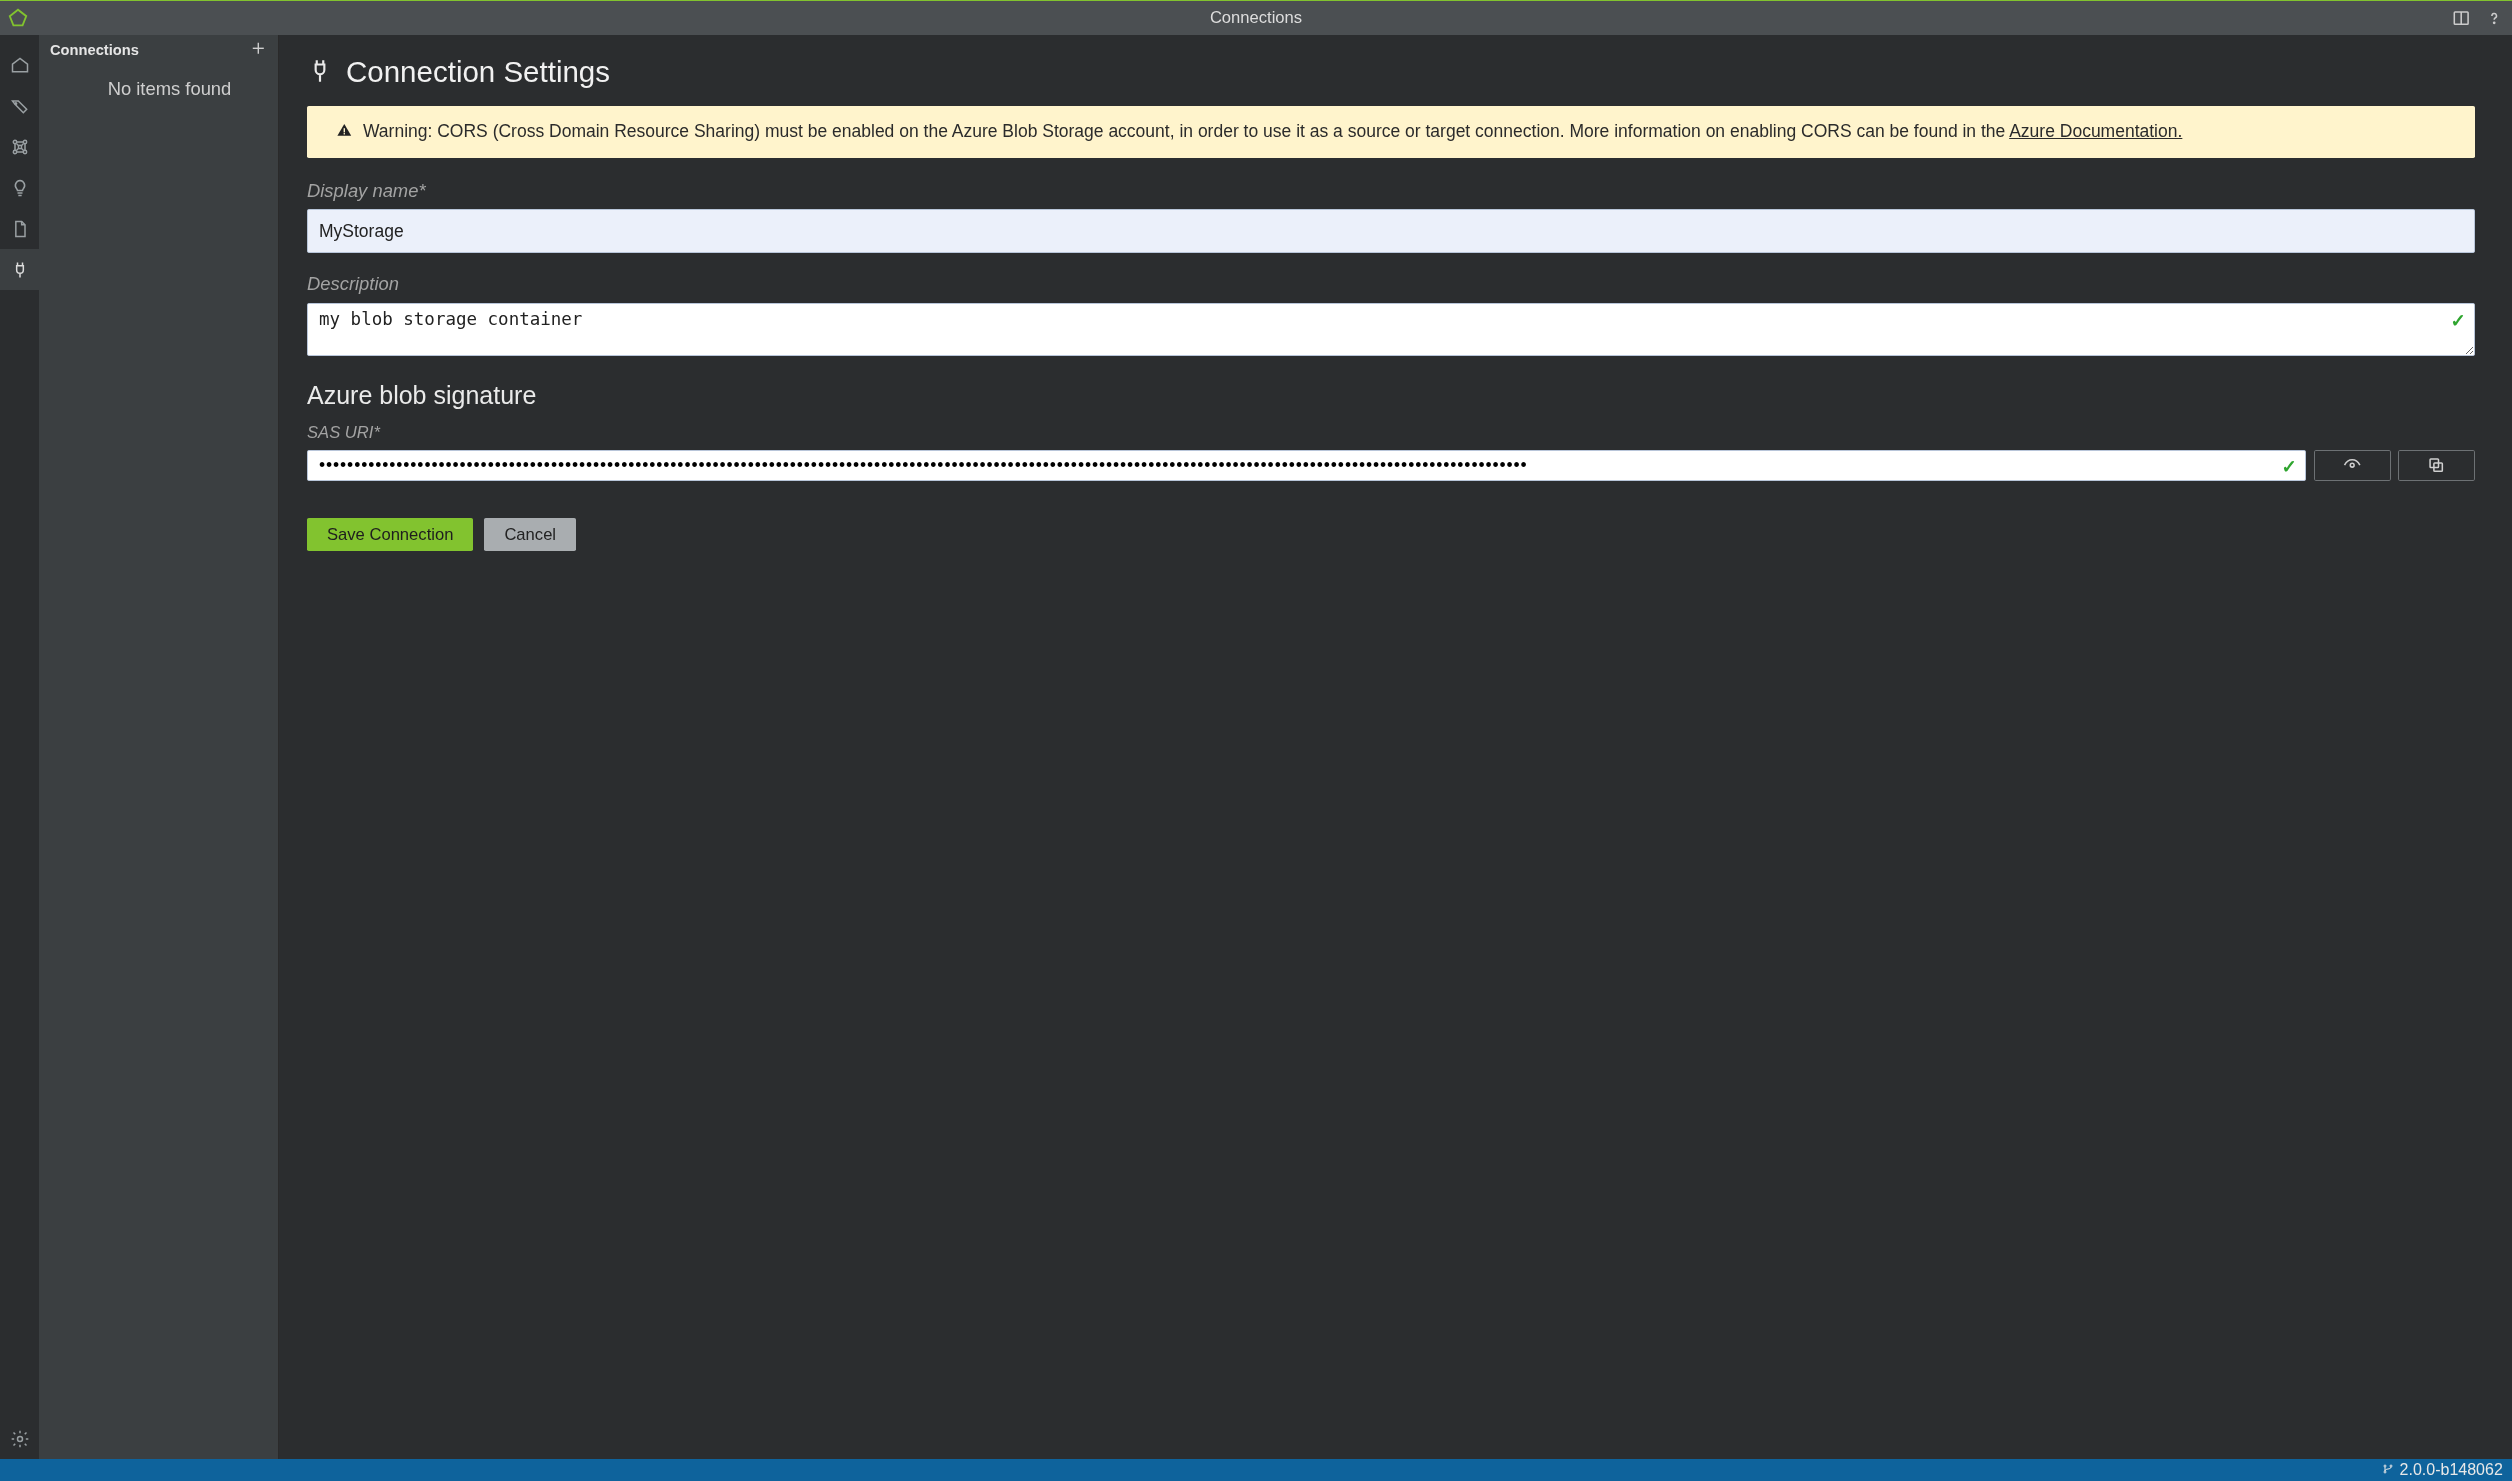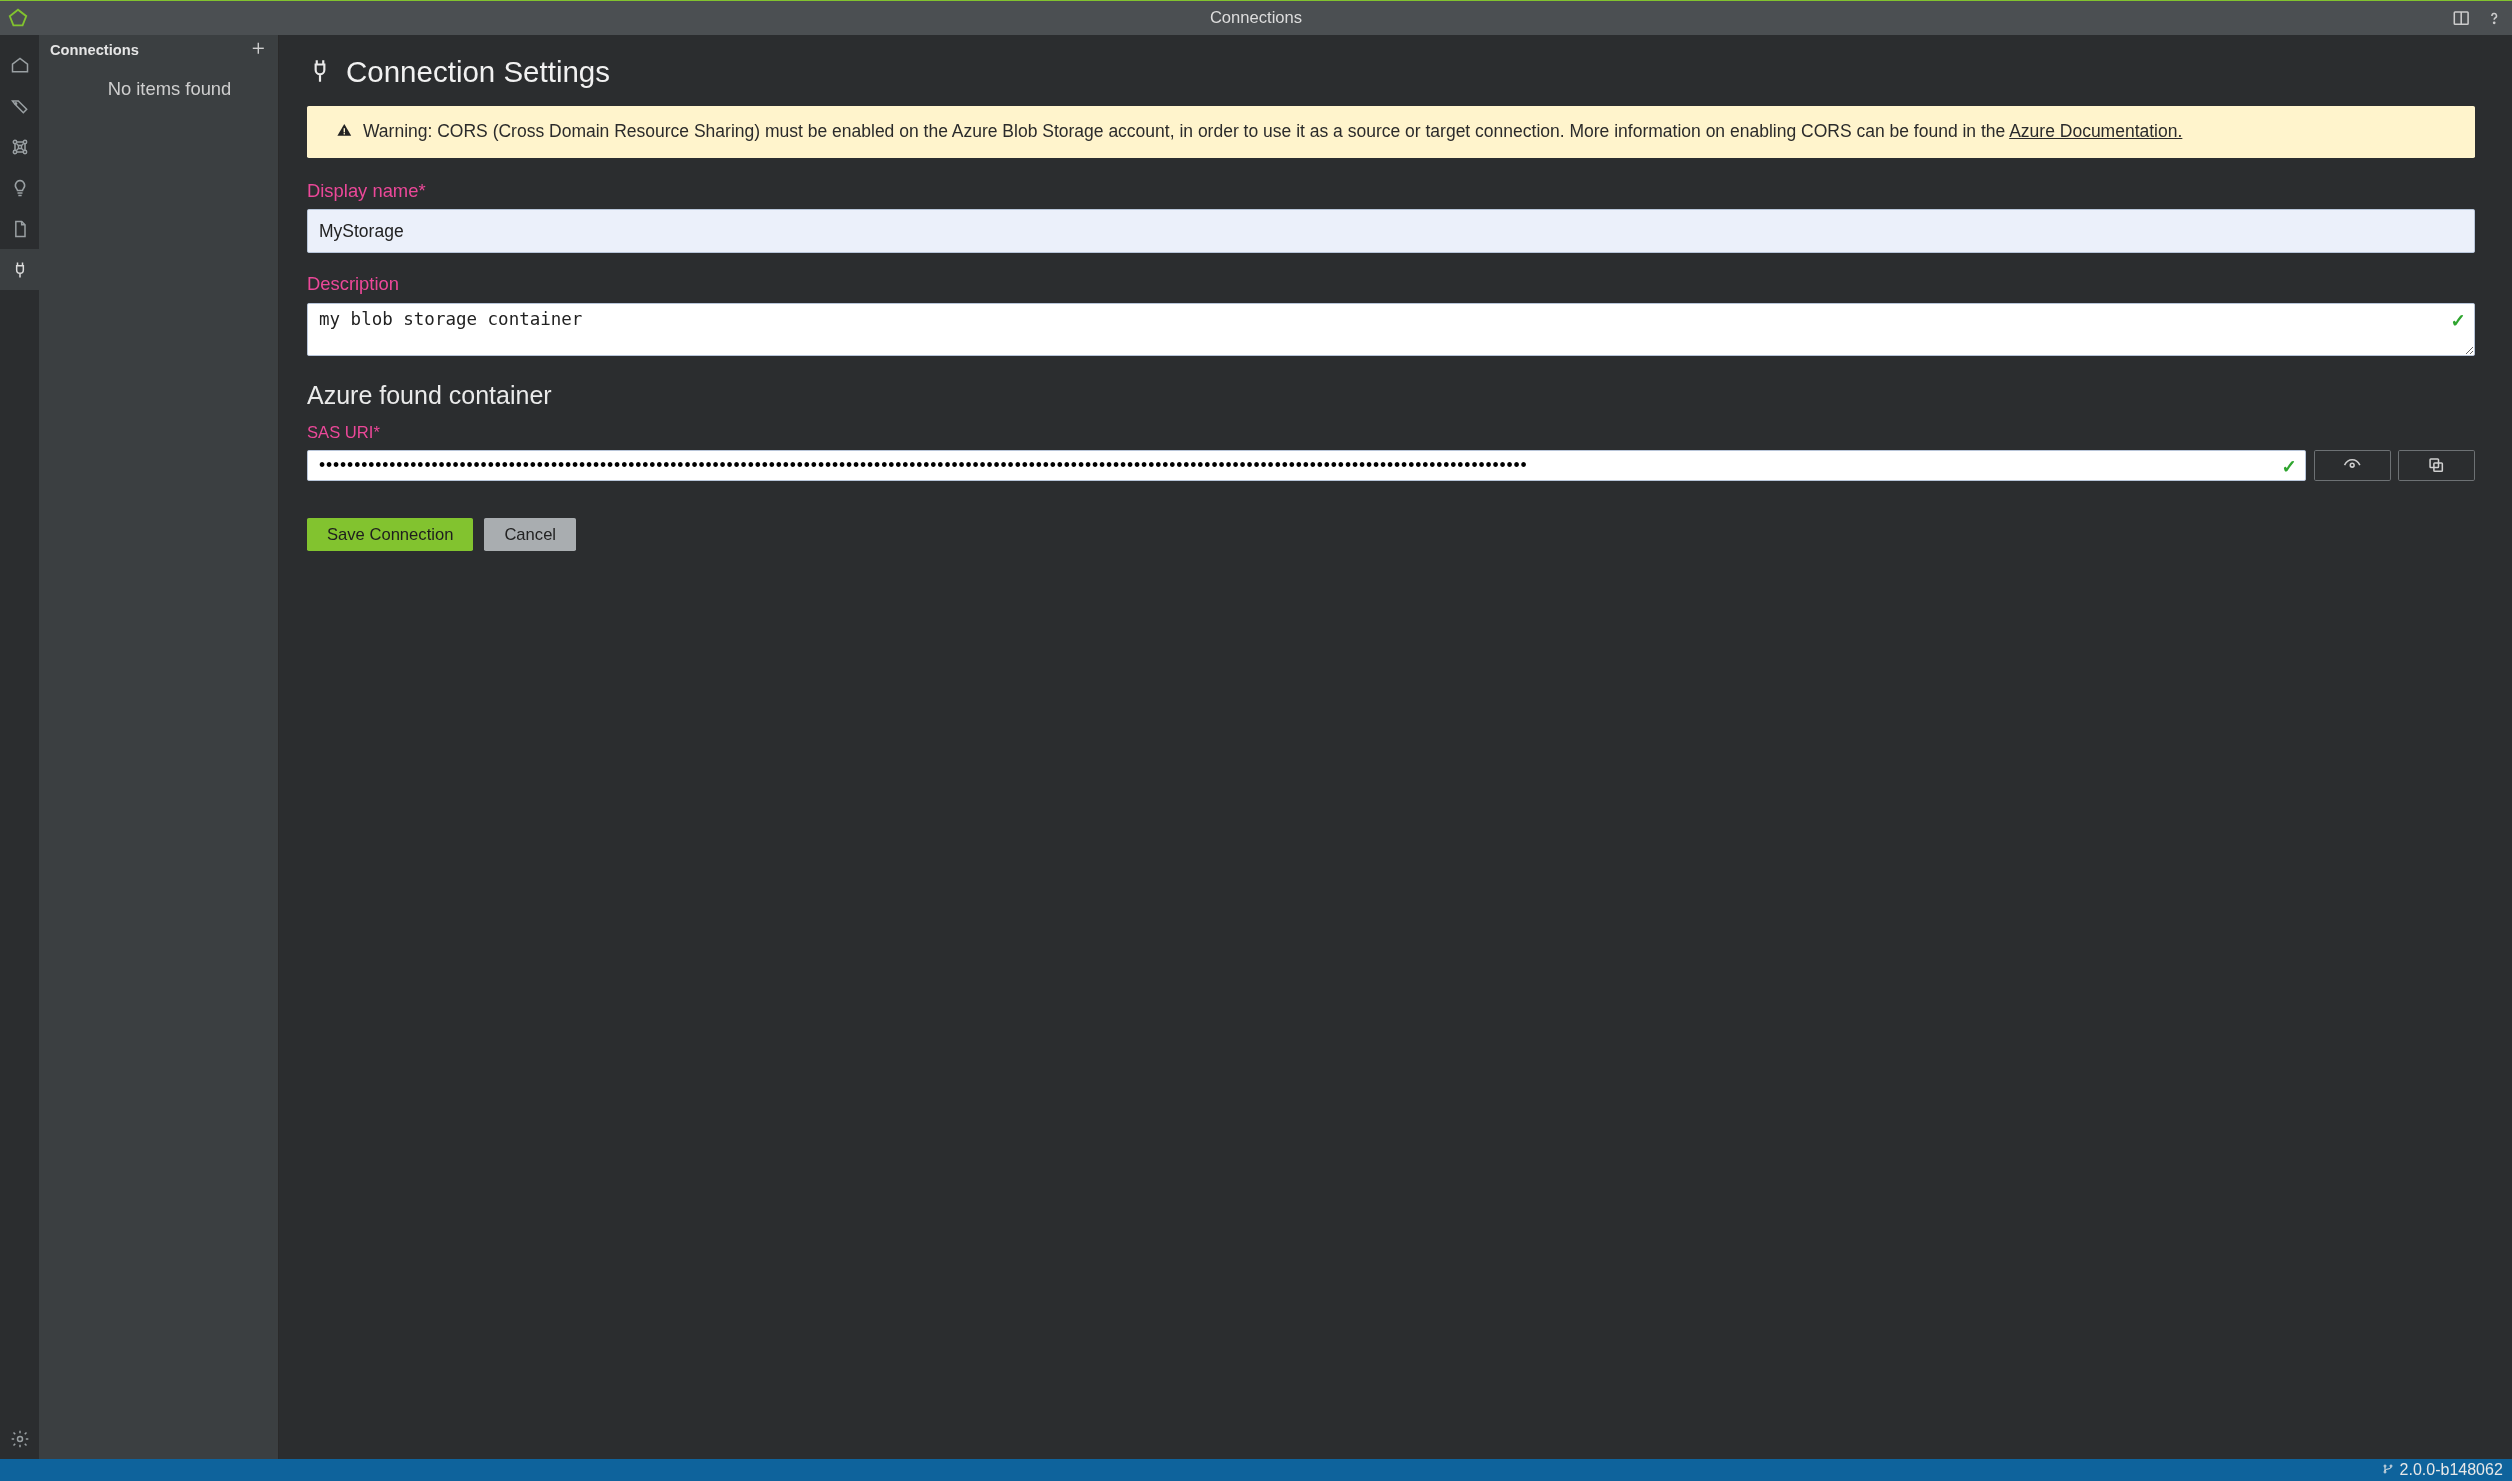--- a/index.html
+++ b/index.html
@@ -120,21 +120,21 @@
     border-radius:1.8px;
     padding:13px 29px;
     font-size:17.5px;
     line-height:1.4;
     margin-bottom:22px;
   }
   .alert a { color:#2b2b2b; text-decoration:underline; }
   .alert .warn-icon { display:inline-block; margin-right:5.5px; vertical-align:-1.8px;}
 
   .field { margin-bottom:20px; }
-  .field-label { color:#ec4899; font-size:18.4px; margin-bottom:7.4px; display:block;}
+  .field-label { color:#a3a3a3; font-size:18.4px; margin-bottom:7.4px; display:block;font-style:italic;}
   .text-input, .textarea {
     width:100%;
     background:#fff;
     border:0.9px solid #b8c5d9;
     border-radius:1.8px;
     font-size:17.5px;
     color:#222;
     padding:5.5px 11px;
   }
   .text-input { height:44px; }
@@ -308,21 +308,21 @@
     </div>
 
     <div class="field">
       <label class="field-label">Description</label>
       <div class="textarea-wrap">
         <textarea class="textarea" style="">my blob storage container</textarea>
         <span class="check-badge">✓</span>
       </div>
     </div>
 
-    <h2 class="section-title">Azure found container</h2>
+    <h2 class="section-title">Azure blob signature</h2>
 
     <div class="field" style="margin-bottom:5.5px;">
       <label class="field-label" style="font-size:16.6px;">SAS URI*</label>
       <div class="sas-row">
         <div class="sas-input-wrap">
           <input class="sas-input" type="password" value="••••••••••••••••••••••••••••••••••••••••••••••••••••••••••••••••••••••••••••••••••••••••••••••••••••••••••••••••••••••••••••••••••••••••••••••••••••••••••••••••••••••••••••" style="">
           <span class="check-badge">✓</span>
         </div>
         <button class="mini-btn" type="button">
           <svg viewBox="0 0 24 24" fill="none" stroke="currentColor" stroke-width="2">

